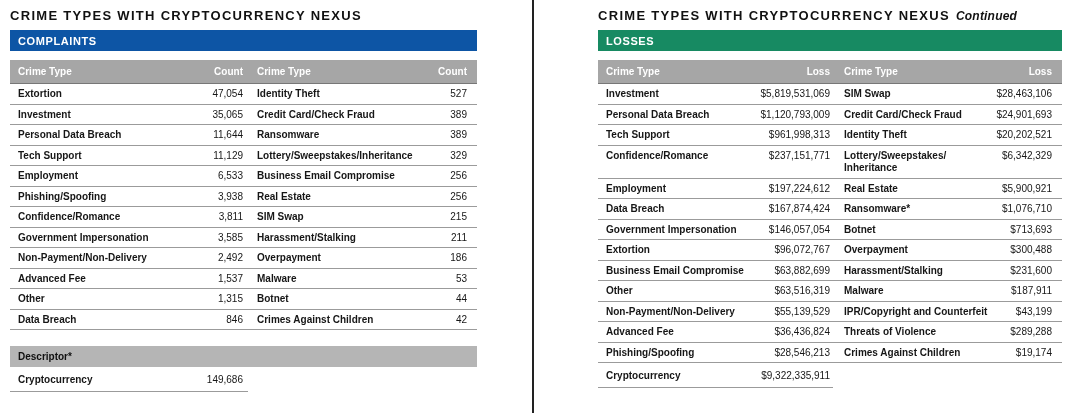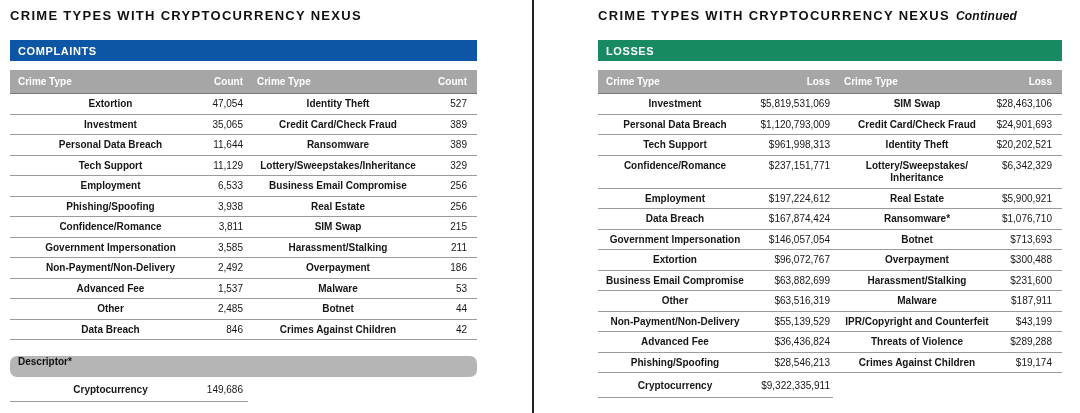--- a/index.html
+++ b/index.html
@@ -11,42 +11,42 @@
 
   .panel { position:absolute; top:8px; }
   .panel.left  { left:10px;  width:467px; }
   .panel.right { left:598px; width:464px; }
 
   .title { font-size:13px; font-weight:700; letter-spacing:1.3px; color:#111;
            white-space:nowrap; display:flex; align-items:baseline;text-align:center; }
   .continued { font-size:12px; font-weight:600; font-style:italic; letter-spacing:0.2px;
                margin-left:6px; text-transform:none; }
 
-  .band { margin-top:17px; height:21px; display:flex; align-items:center;
+  .band { margin-top:7px; height:21px; display:flex; align-items:center;
           padding-left:8px; color:#fff; font-size:11px; font-weight:700; letter-spacing:0.6px; }
 
   .colhead { margin-top:9px; display:grid; align-items:center; min-height:24px;
              background:#a6a6a6; color:#fff; font-size:10px; font-weight:700;
              border-bottom:1px solid #777; padding:0 10px 0 8px; }
 
   .row { display:grid; align-items:start; border-bottom:1px solid #9b9b9b;
          padding:4px 10px 3px 8px; min-height:16px; font-size:10px; line-height:12.5px; }
 
   
   .left  .grid4 { grid-template-columns:185px 40px 176px 1fr; }
   .right .grid4 { grid-template-columns:138px 86px 160px 1fr; }
 
   .c        { display:block; }
-  .crime    { font-weight:700; white-space:nowrap;text-align:center; }
+  .crime    { font-weight:700; white-space:nowrap; }
   .num      { font-weight:400; text-align:right; white-space:nowrap; }
   .c2       { padding-left:14px; }
   .right .c2{ white-space:normal; }
 
-  .descriptor-band { height:21px; display:flex; padding-left:8px;
-                     background:#b5b5b5; color:#111; font-size:10px; font-weight:700;border-radius:7px; }
+  .descriptor-band { height:21px; display:flex; align-items:center; padding-left:8px;
+                     background:#b5b5b5; color:#111; font-size:10px; font-weight:700; }
   .left  .descriptor-band { margin-top:16px; }
   .right .descriptor-band { margin-top:0; }
 
   .descriptor-row { display:grid; align-items:center; min-height:24px;
                     padding:4px 10px 3px 8px; font-size:10px; }
 
   .partial-rule { height:0; border-bottom:1px solid #9b9b9b; }
   .left  .partial-rule { width:238px; }
   .right .partial-rule { width:235px; }
 </style>
@@ -138,21 +138,21 @@
 
         <div class="row grid4">
           <span class="c crime">Advanced Fee</span>
           <span class="c num">1,537</span>
           <span class="c crime c2">Malware</span>
           <span class="c num">53</span>
         </div>
 
         <div class="row grid4">
           <span class="c crime">Other</span>
-          <span class="c num">2,485</span>
+          <span class="c num">1,315</span>
           <span class="c crime c2">Botnet</span>
           <span class="c num">44</span>
         </div>
 
         <div class="row grid4">
           <span class="c crime">Data Breach</span>
           <span class="c num">846</span>
           <span class="c crime c2">Crimes Against Children</span>
           <span class="c num">42</span>
         </div>

